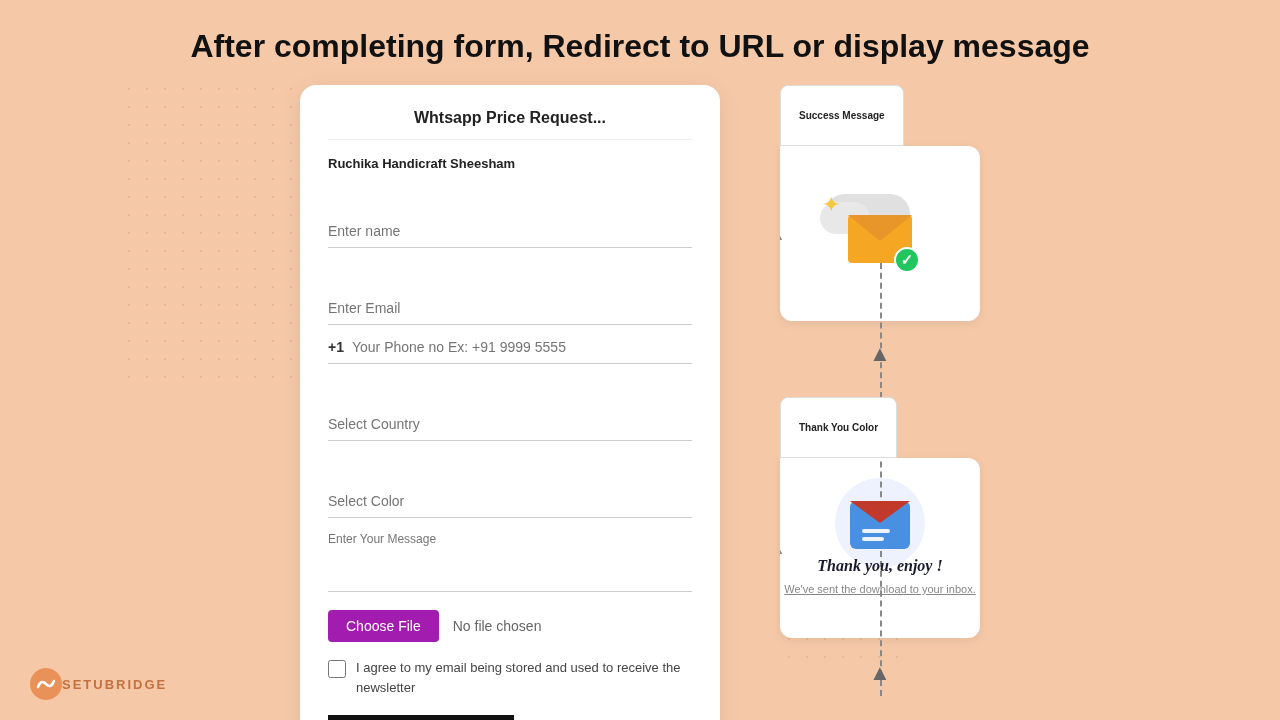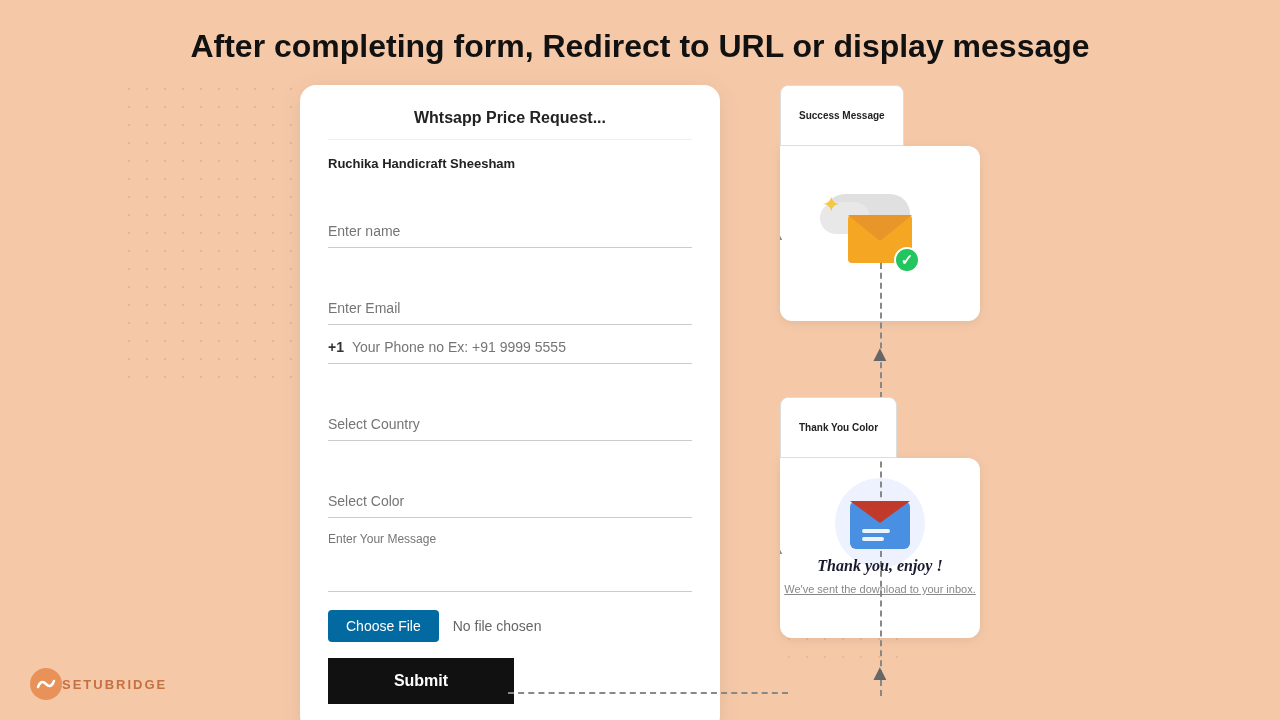--- a/index.html
+++ b/index.html
@@ -137,21 +137,21 @@
     }
 
     .file-row {
       display: flex;
       align-items: center;
       gap: 14px;
       margin-bottom: 16px;
     }
 
     .choose-file-btn {
-      background: #0369a1;
+      background: #a21caf;
       color: white;
       border: none;
       border-radius: 4px;
       padding: 8px 18px;
       font-size: 14px;
       cursor: pointer;
       font-weight: 500;
     }
 
     .file-label {
@@ -346,20 +346,24 @@
 
     <input class="form-field" type="text" placeholder="Select Color" style="">
 
     <textarea class="textarea-field" placeholder="Enter Your Message" style=""></textarea>
 
     <div class="file-row">
       <button class="choose-file-btn">Choose File</button>
       <span class="file-label">No file chosen</span>
     </div>
 
+    <div class="checkbox-row">
+      <input type="checkbox" style="">
+      <label class="checkbox-label">I agree to my email being stored and used to receive the newsletter</label>
+    </div>
 
     <button class="submit-btn">Submit</button>
 
     
     <div class="dashed-line-horizontal"></div>
   </div>
 
   <div class="right-panels">
 
     <div class="vertical-connector"></div>

